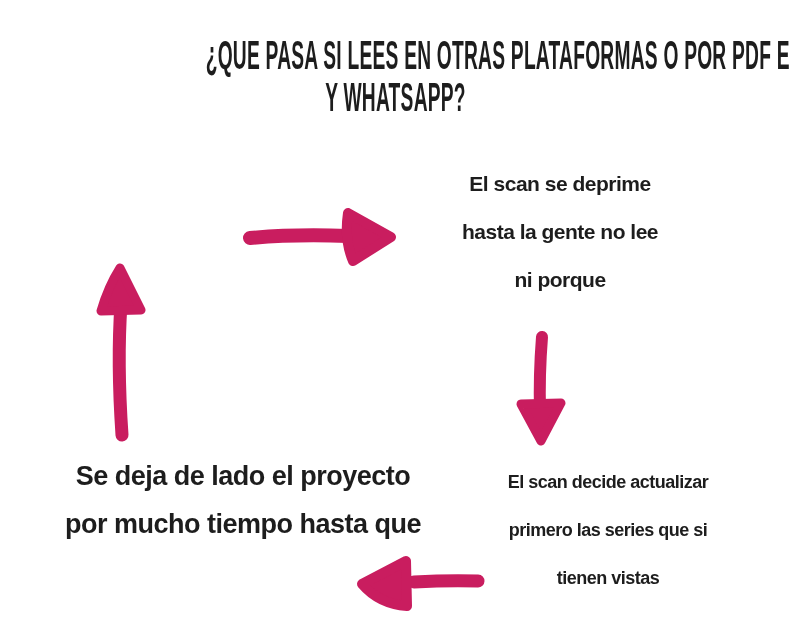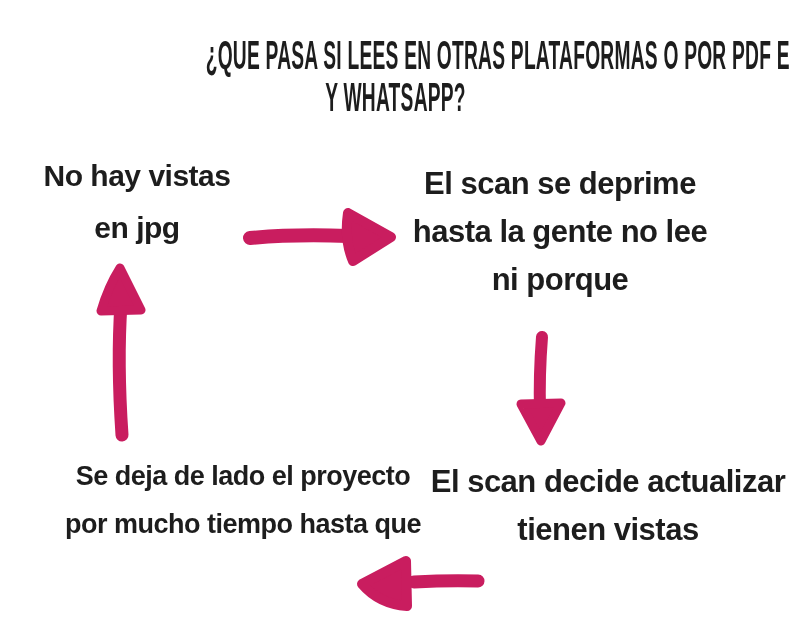--- a/index.html
+++ b/index.html
@@ -35,56 +35,53 @@
 
   
   .node {
     position: absolute;
     text-align: center;
     font-weight: 700;
     letter-spacing: -0.5px;
   }
   .node .line { white-space: nowrap; }
   .node-tl { left: 12px;  top: 150px; width: 250px; font-size: 30px; line-height: 52px; }
-  .node-tr { left: 384px; top: 160px; width: 352px; font-size: 31px; line-height: 48px; }
+  .node-tr { left: 384px; top: 160px; width: 352px; font-size: 21px; line-height: 48px; }
   .node-bl { left: 0px;   top: 452px; width: 390px; font-size: 27px; line-height: 48px; padding-left: 48px; }
-  .node-br { left: 430px; top: 458px; width: 356px; font-size: 31px; line-height: 48px; }
+  .node-br { left: 430px; top: 458px; width: 356px; font-size: 18px; line-height: 48px; }
 
   .arrow {
     position: absolute;
     color: var(--accent, #C91D5F);
   }
   .arrow-right { left: 240px; top: 202px; width: 158px; height: 70px; }
   .arrow-down  { left: 512px; top: 330px; width: 58px;  height: 118px; }
   .arrow-left  { left: 354px; top: 552px; width: 132px; height: 64px; }
   .arrow-up    { left: 93px;  top: 262px; width: 54px;  height: 180px; }
 </style>
 </head>
 <body>
 
 <div class="canvas">
 
   <header class="title">
     <div class="title-line">¿QUE PASA SI LEES EN OTRAS PLATAFORMAS O POR PDF EN TELEGRAM</div>
     <div class="title-line">Y WHATSAPP?</div>
   </header>
 
-  <div class="node node-tl">
-    <div class="line">No hay vistas</div>
-    <div class="line">en jpg</div>
-  </div>
 
   <div class="node node-tr">
     <div class="line">El scan se deprime</div>
     <div class="line">hasta la gente no lee</div>
     <div class="line">ni porque</div>
   </div>
 
   <div class="node node-br">
     <div class="line">El scan decide actualizar</div>
+    <div class="line">primero las series que si</div>
     <div class="line">tienen vistas</div>
   </div>
 
   <div class="node node-bl">
     <div class="line">Se deja de lado el proyecto</div>
     <div class="line">por mucho tiempo hasta que</div>
   </div>
 
   <svg class="arrow arrow-right" viewBox="0 0 158 70" xmlns="http://www.w3.org/2000/svg" aria-hidden="true">
     <path d="M10,36 Q55,32 108,34" fill="none" stroke="currentColor" stroke-width="14" stroke-linecap="round"></path>

